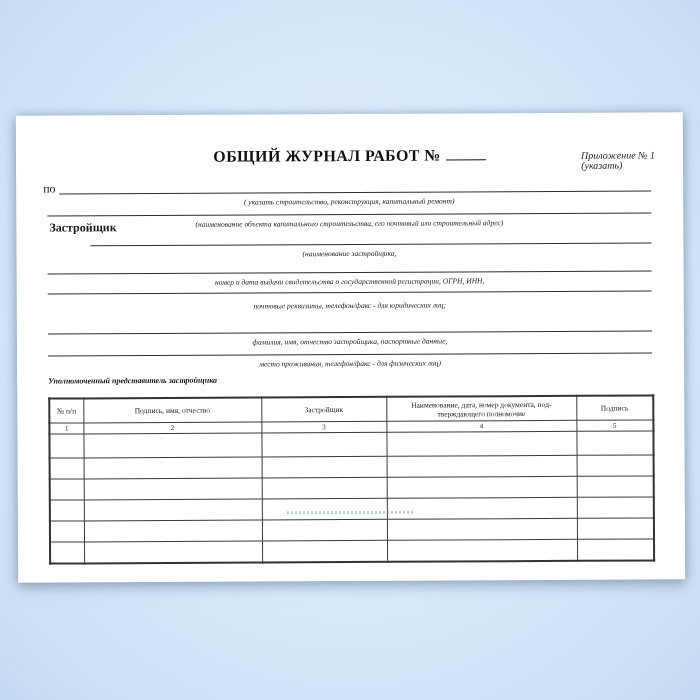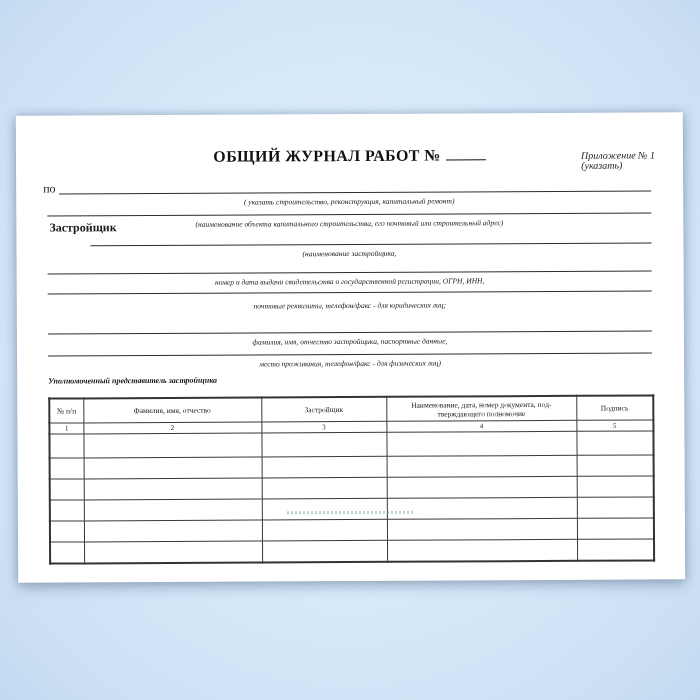--- a/index.html
+++ b/index.html
@@ -162,21 +162,21 @@
     <colgroup>
       <col style="width:34px">
       <col style="width:178px">
       <col style="width:125px">
       <col style="width:190px">
       <col style="width:77px">
     </colgroup>
     <thead>
       <tr>
         <th>№ п/п</th>
-        <th>Фамилия, имя, отчество</th>
+        <th>Подпись, имя, отчество</th>
         <th>Застройщик</th>
         <th>Наименование, дата, номер документа, под-
 тверждающего полномочие</th>
         <th>Подпись</th>
       </tr>
       <tr class="num-row">
         <td>1</td>
         <td>2</td>
         <td>3</td>
         <td>4</td>

